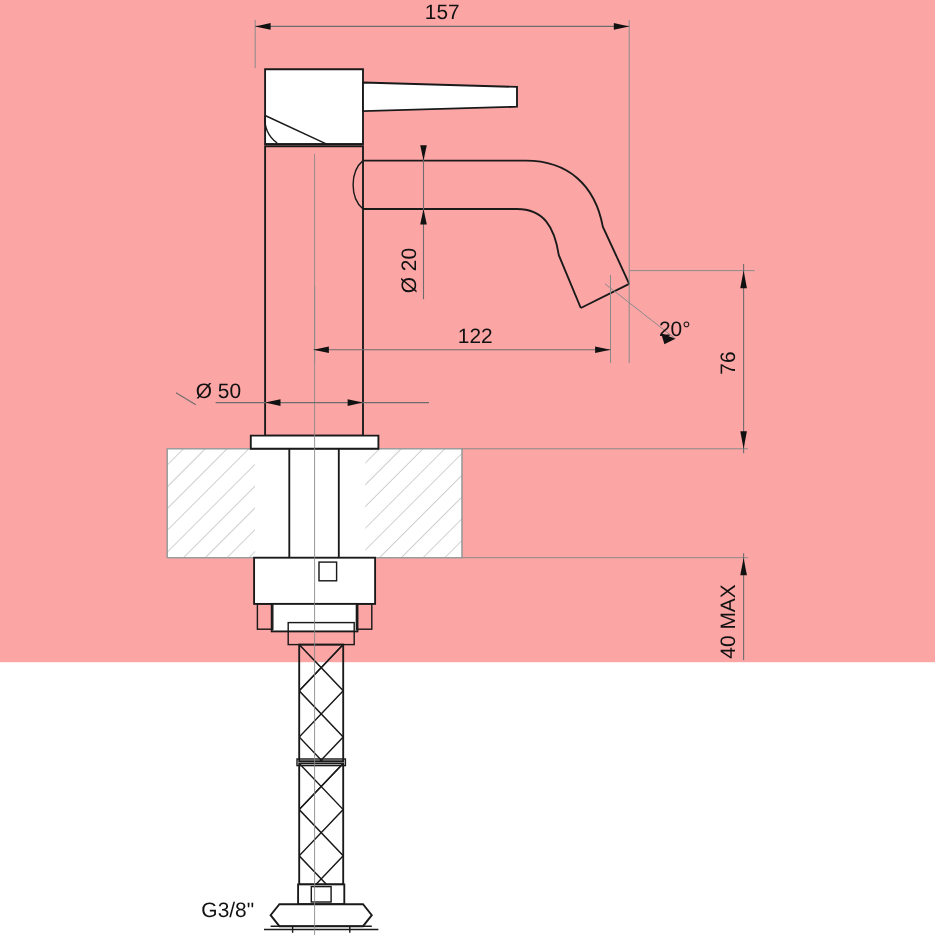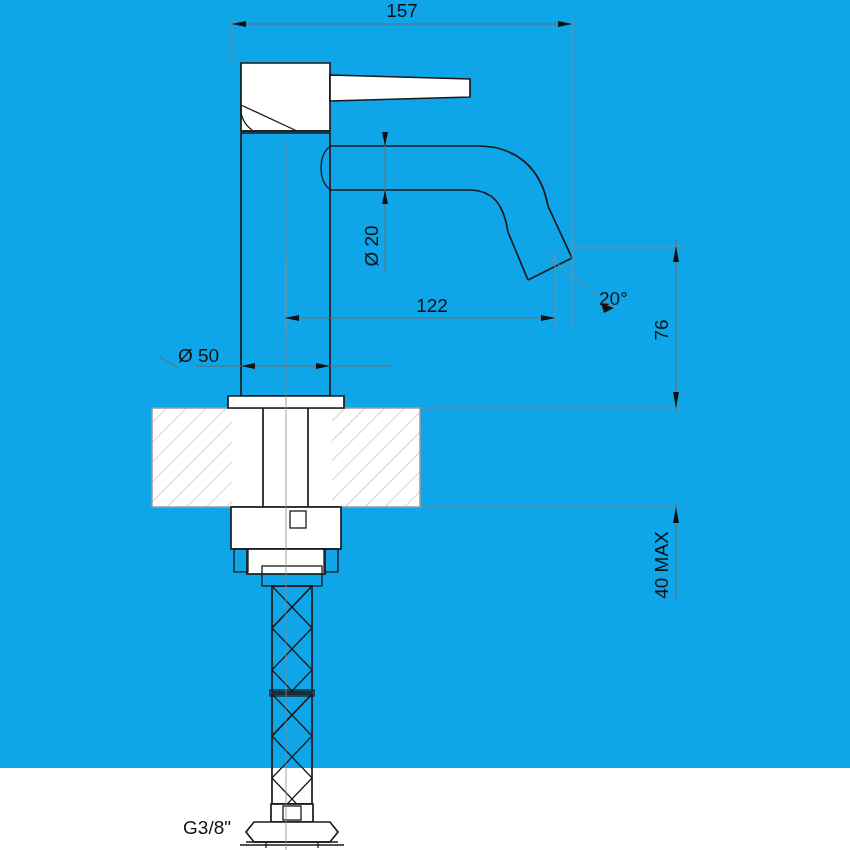--- a/index.html
+++ b/index.html
@@ -9,22 +9,22 @@
   }
   body {
     width: 850px;
     height: 850px;
     font-family: "Liberation Sans", sans-serif;
     overflow: hidden;
   }
   #drawing-root {
     position: relative;
     width: 850px;
-    height: 768px;
-    background: #0ea5e9;
+    height: 602px;
+    background: #fca5a5;
   }
   svg.sheet {
     display: block;
     width: 850px;
     height: 850px;
   }
   .obj     { fill: none; stroke: #1a1a1a; stroke-width: 1.7; stroke-linejoin: miter; stroke-linecap: butt; }
   .obj-thin{ fill: none; stroke: #1a1a1a; stroke-width: 1.3; }
   .obj-fill{ fill: #ffffff; stroke: #1a1a1a; stroke-width: 1.7; }
   .dim     { fill: none; stroke: #6d6d6d; stroke-width: 1.0; }

